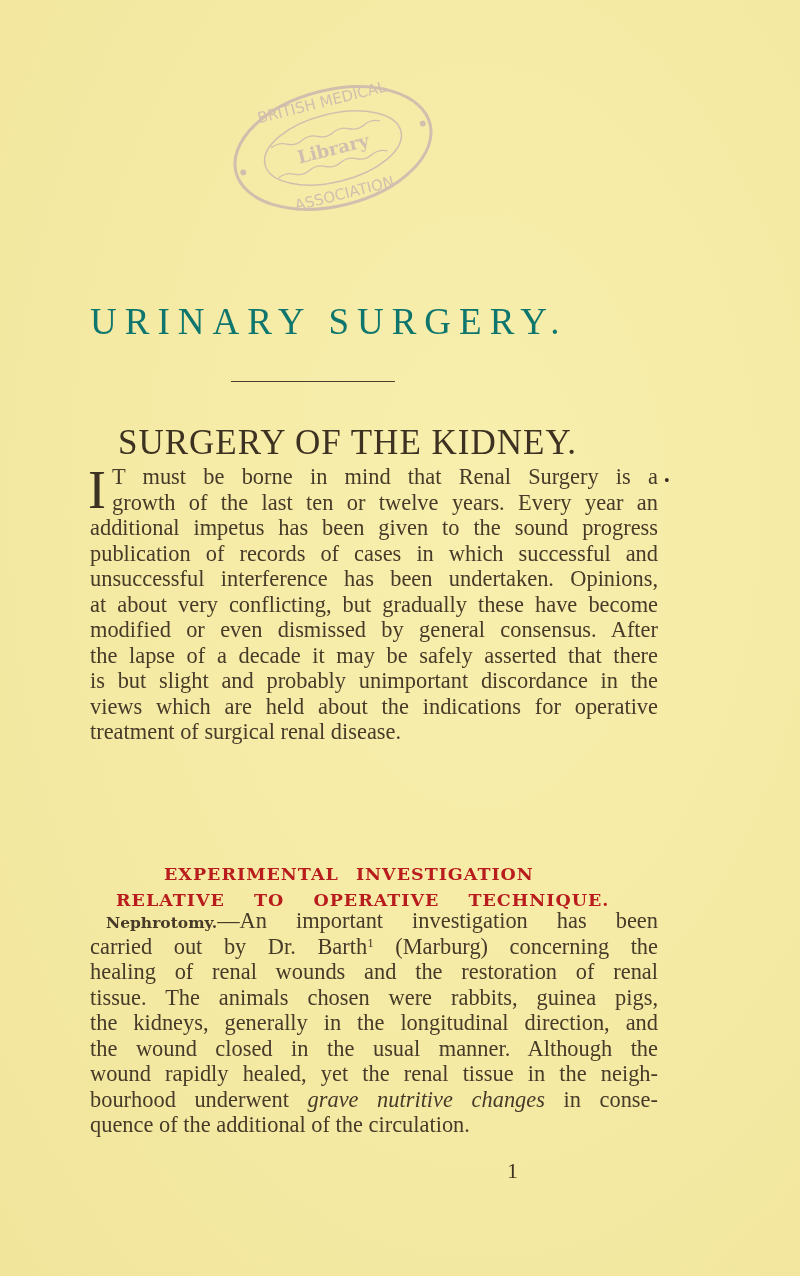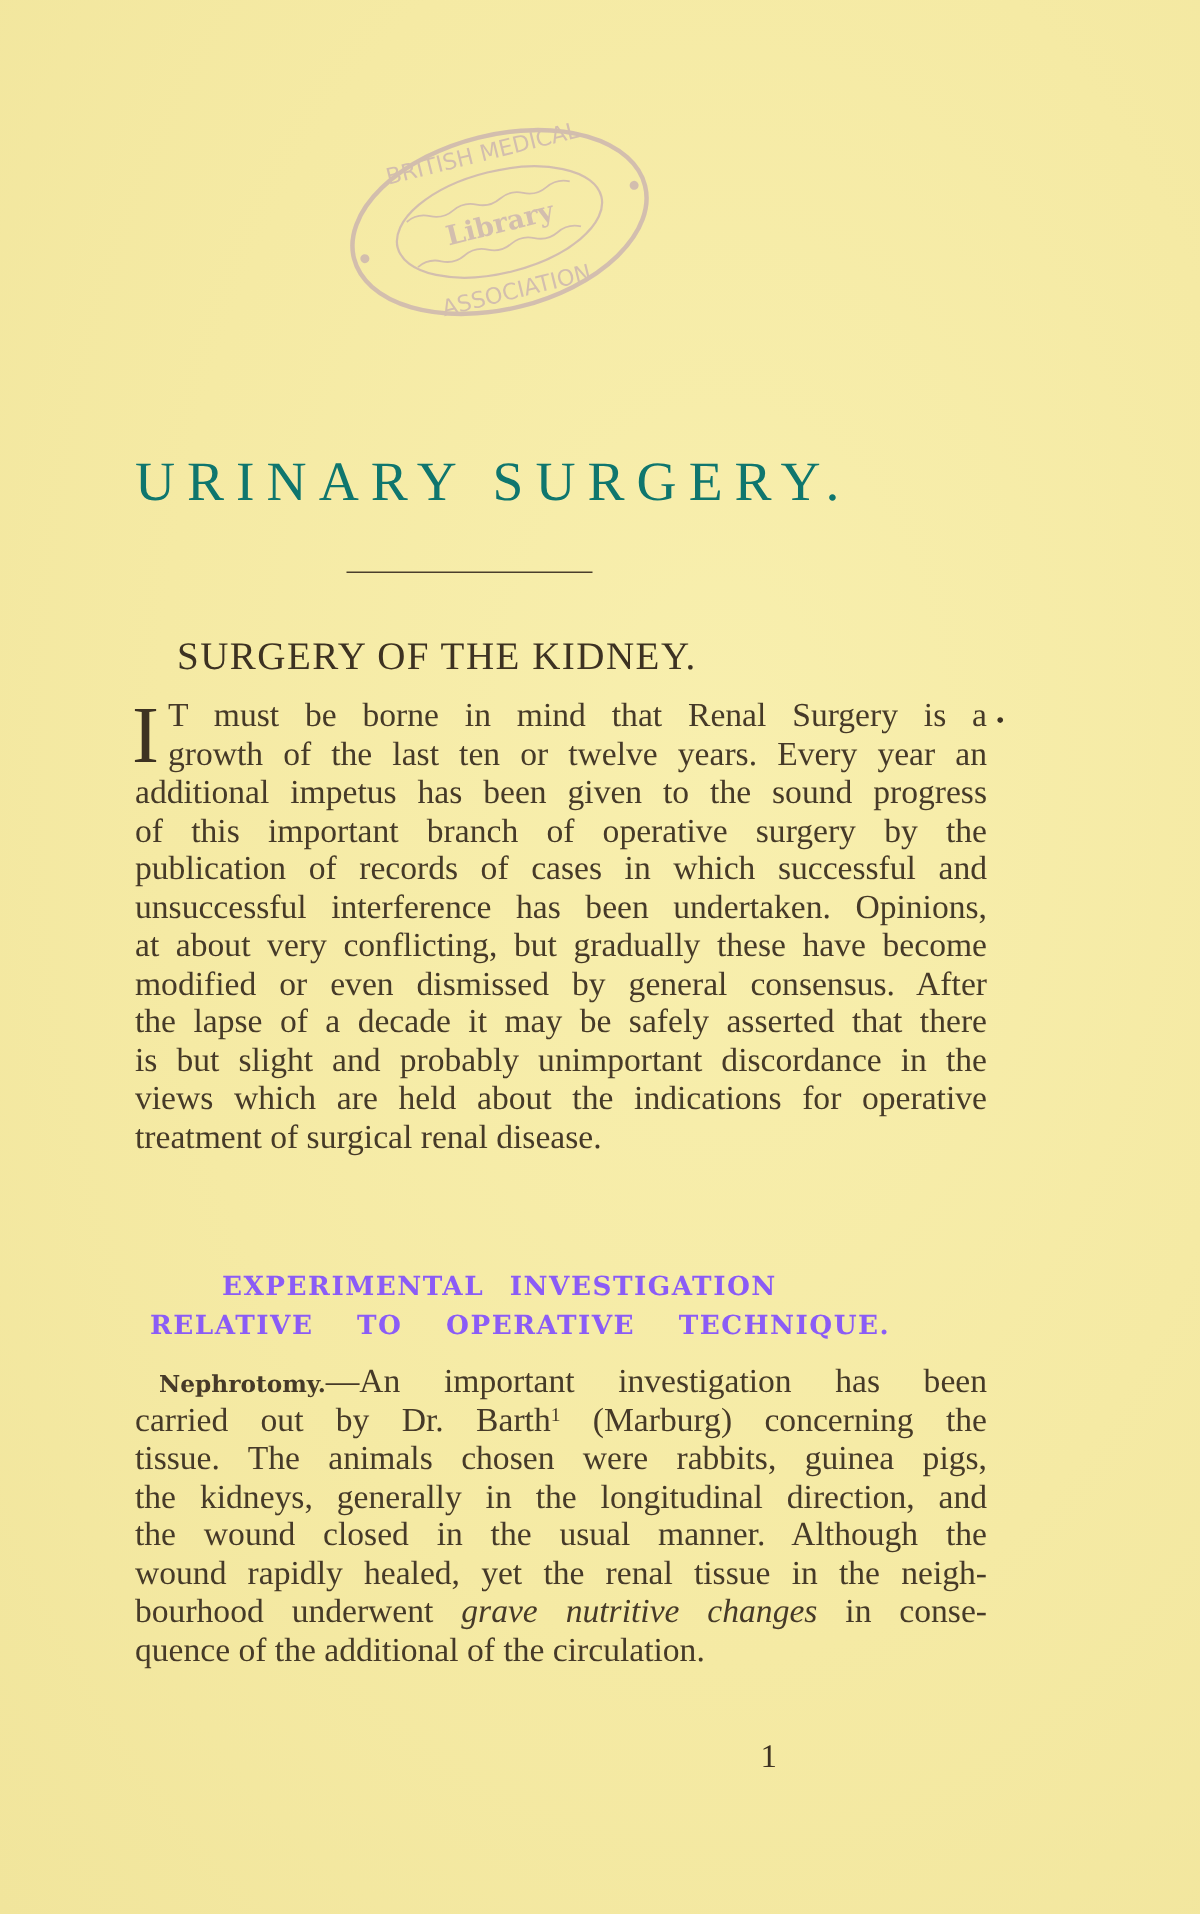--- a/index.html
+++ b/index.html
@@ -19,36 +19,36 @@
       position: absolute; left: 90px; top: 300px; width: 620px;
       font-size: 37px; letter-spacing: 8px; font-weight: normal;
       color: #0f766e; margin: 0; white-space: nowrap;
     }
     .rule {
       position: absolute; left: 231px; top: 381px; width: 164px; height: 0;
       border-top: 1.5px solid #4a3e2c;
     }
     .section-title {
       position: absolute; left: 118px; top: 423px; width: 560px;
-      font-size: 26px; letter-spacing: 1px; margin: 0; font-weight: normal;
+      font-size: 35px; letter-spacing: 1px; margin: 0; font-weight: normal;
       white-space: nowrap; color: #3d3222;
     }
     .para {
       position: absolute; left: 90px; width: 568px;
       font-size: 22.4px; line-height: 25.5px; color: #463a28;
     }
     .line { display: block; white-space: nowrap; text-align: justify; text-align-last: justify; height: 25.5px; }
     .line.last { text-align-last: left; }
     .dropcap {
       float: left; font-size: 54px; line-height: 44px; margin: 4px 6px 0 -2px; color: #3d3222;
     }
     .p1 { top: 464px; }
     .subhead {
       position: absolute; font-family: "DejaVu Serif", serif; font-weight: bold;
-      font-size: 17.5px; letter-spacing: 1px; color: #8b5cf6; margin: 0; white-space: nowrap;
+      font-size: 17.5px; letter-spacing: 1px; color: #b91c1c; margin: 16px; white-space: nowrap;
     }
     .sh1 { left: 148px; top: 848px; word-spacing: 10px; }
     .sh2 { left: 100px; top: 874px; word-spacing: 22px; }
     .p2 { top: 908px; }
     .runin { font-family: "DejaVu Serif", serif; font-weight: bold; font-size: 15.5px; margin-left: 16px; }
     sup { font-size: 13px; line-height: 0; vertical-align: 7px; }
     em { font-style: italic; }
     .pageno {
       position: absolute; left: 507px; top: 1158px; font-size: 22px; color: #3d3222;
     }
@@ -77,37 +77,37 @@
 
 <h2 class="section-title">SURGERY OF THE KIDNEY.</h2>
 
 <span class="margin-dot">•</span>
 
 <div class="para p1">
   <span class="dropcap">I</span>
   <span class="line">T must be borne in mind that Renal Surgery is a</span>
   <span class="line">growth of the last ten or twelve years.  Every year an</span>
   <span class="line">additional impetus has been given to the sound progress</span>
-  <span class="line">of this important branch of operative surgery by the</span>
   <span class="line">publication of records of cases in which successful and</span>
   <span class="line">unsuccessful interference has been undertaken.  Opinions,</span>
   <span class="line">at about very conflicting, but gradually these have become</span>
   <span class="line">modified or even dismissed by general consensus.  After</span>
   <span class="line">the lapse of a decade it may be safely asserted that there</span>
   <span class="line">is but slight and probably unimportant discordance in the</span>
   <span class="line">views which are held about the indications for operative</span>
   <span class="line last">treatment of surgical renal disease.</span>
 </div>
 
 <h3 class="subhead sh1">EXPERIMENTAL INVESTIGATION</h3>
 <h3 class="subhead sh2">RELATIVE TO OPERATIVE TECHNIQUE.</h3>
 
 <div class="para p2">
   <span class="line"><span class="runin">Nephrotomy.</span><span>—An important investigation has been</span></span>
   <span class="line"><span>carried out by Dr. Barth</span><sup>1</sup><span> (Marburg) concerning the</span></span>
+  <span class="line">healing of renal wounds and the restoration of renal</span>
   <span class="line">tissue.  The animals chosen were rabbits, guinea pigs,</span>
   <span class="line">the kidneys, generally in the longitudinal direction, and</span>
   <span class="line">the wound closed in the usual manner.  Although the</span>
   <span class="line">wound rapidly healed, yet the renal tissue in the neigh-</span>
   <span class="line"><span>bourhood underwent </span><em>grave nutritive changes</em><span> in conse-</span></span>
   <span class="line last">quence of the additional of the circulation.</span>
 </div>
 
 <div class="pageno">1</div>
 

